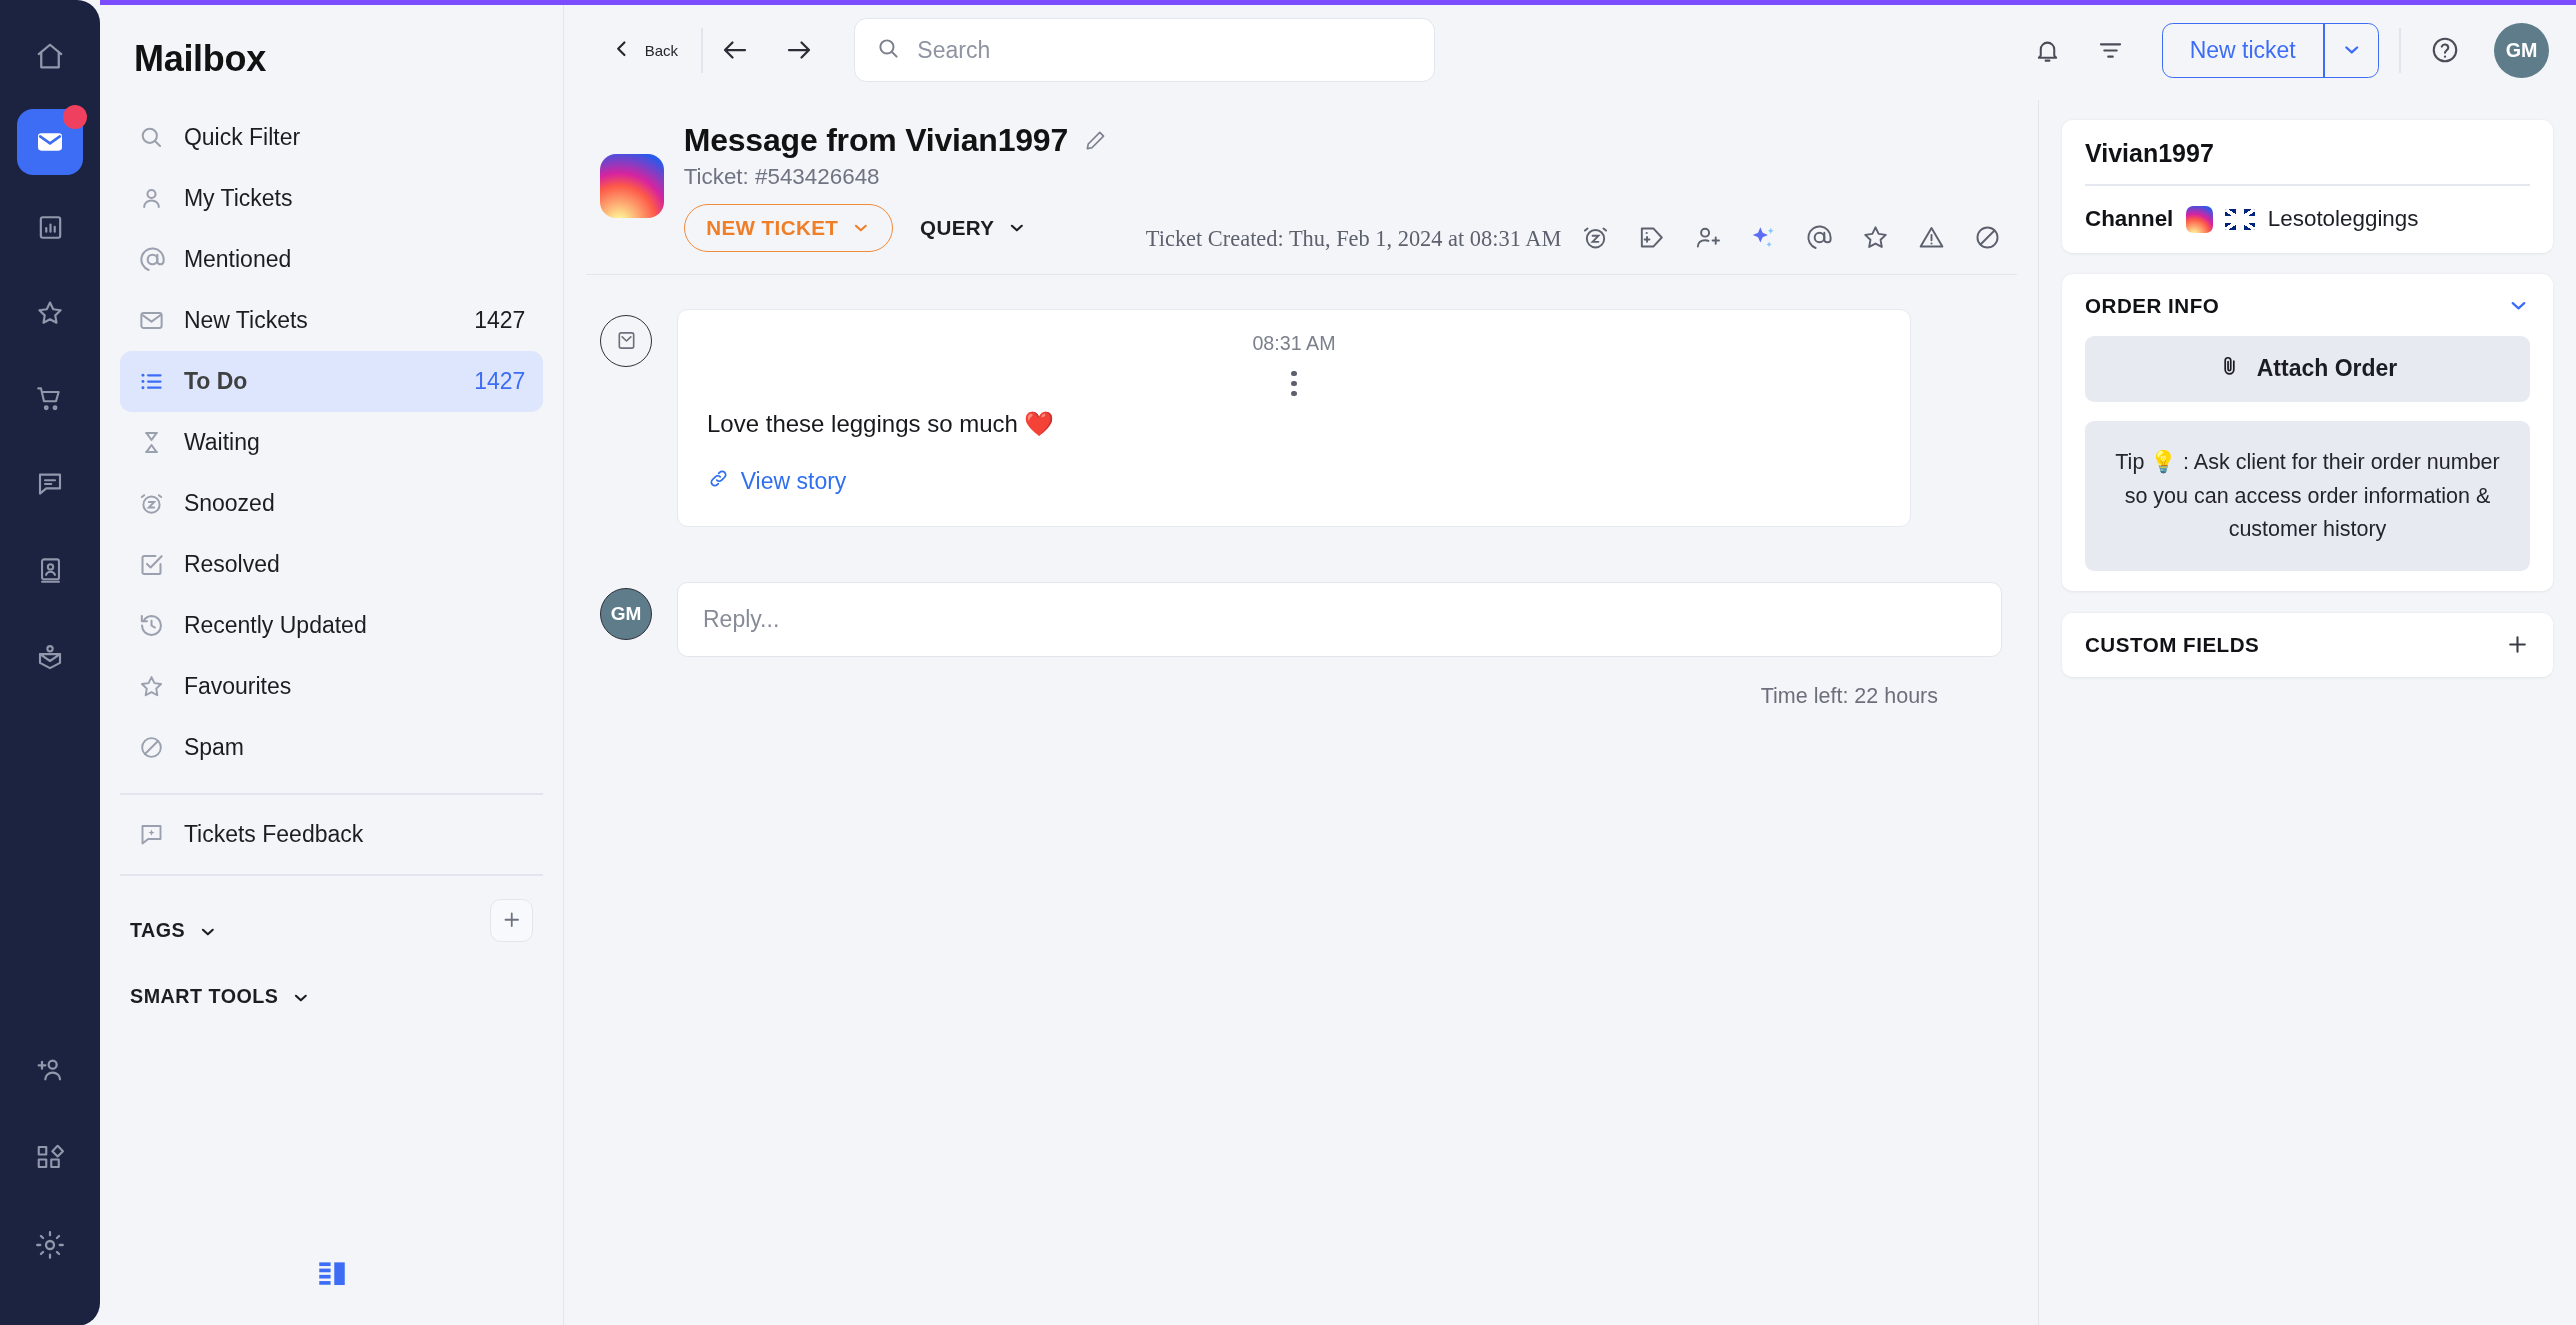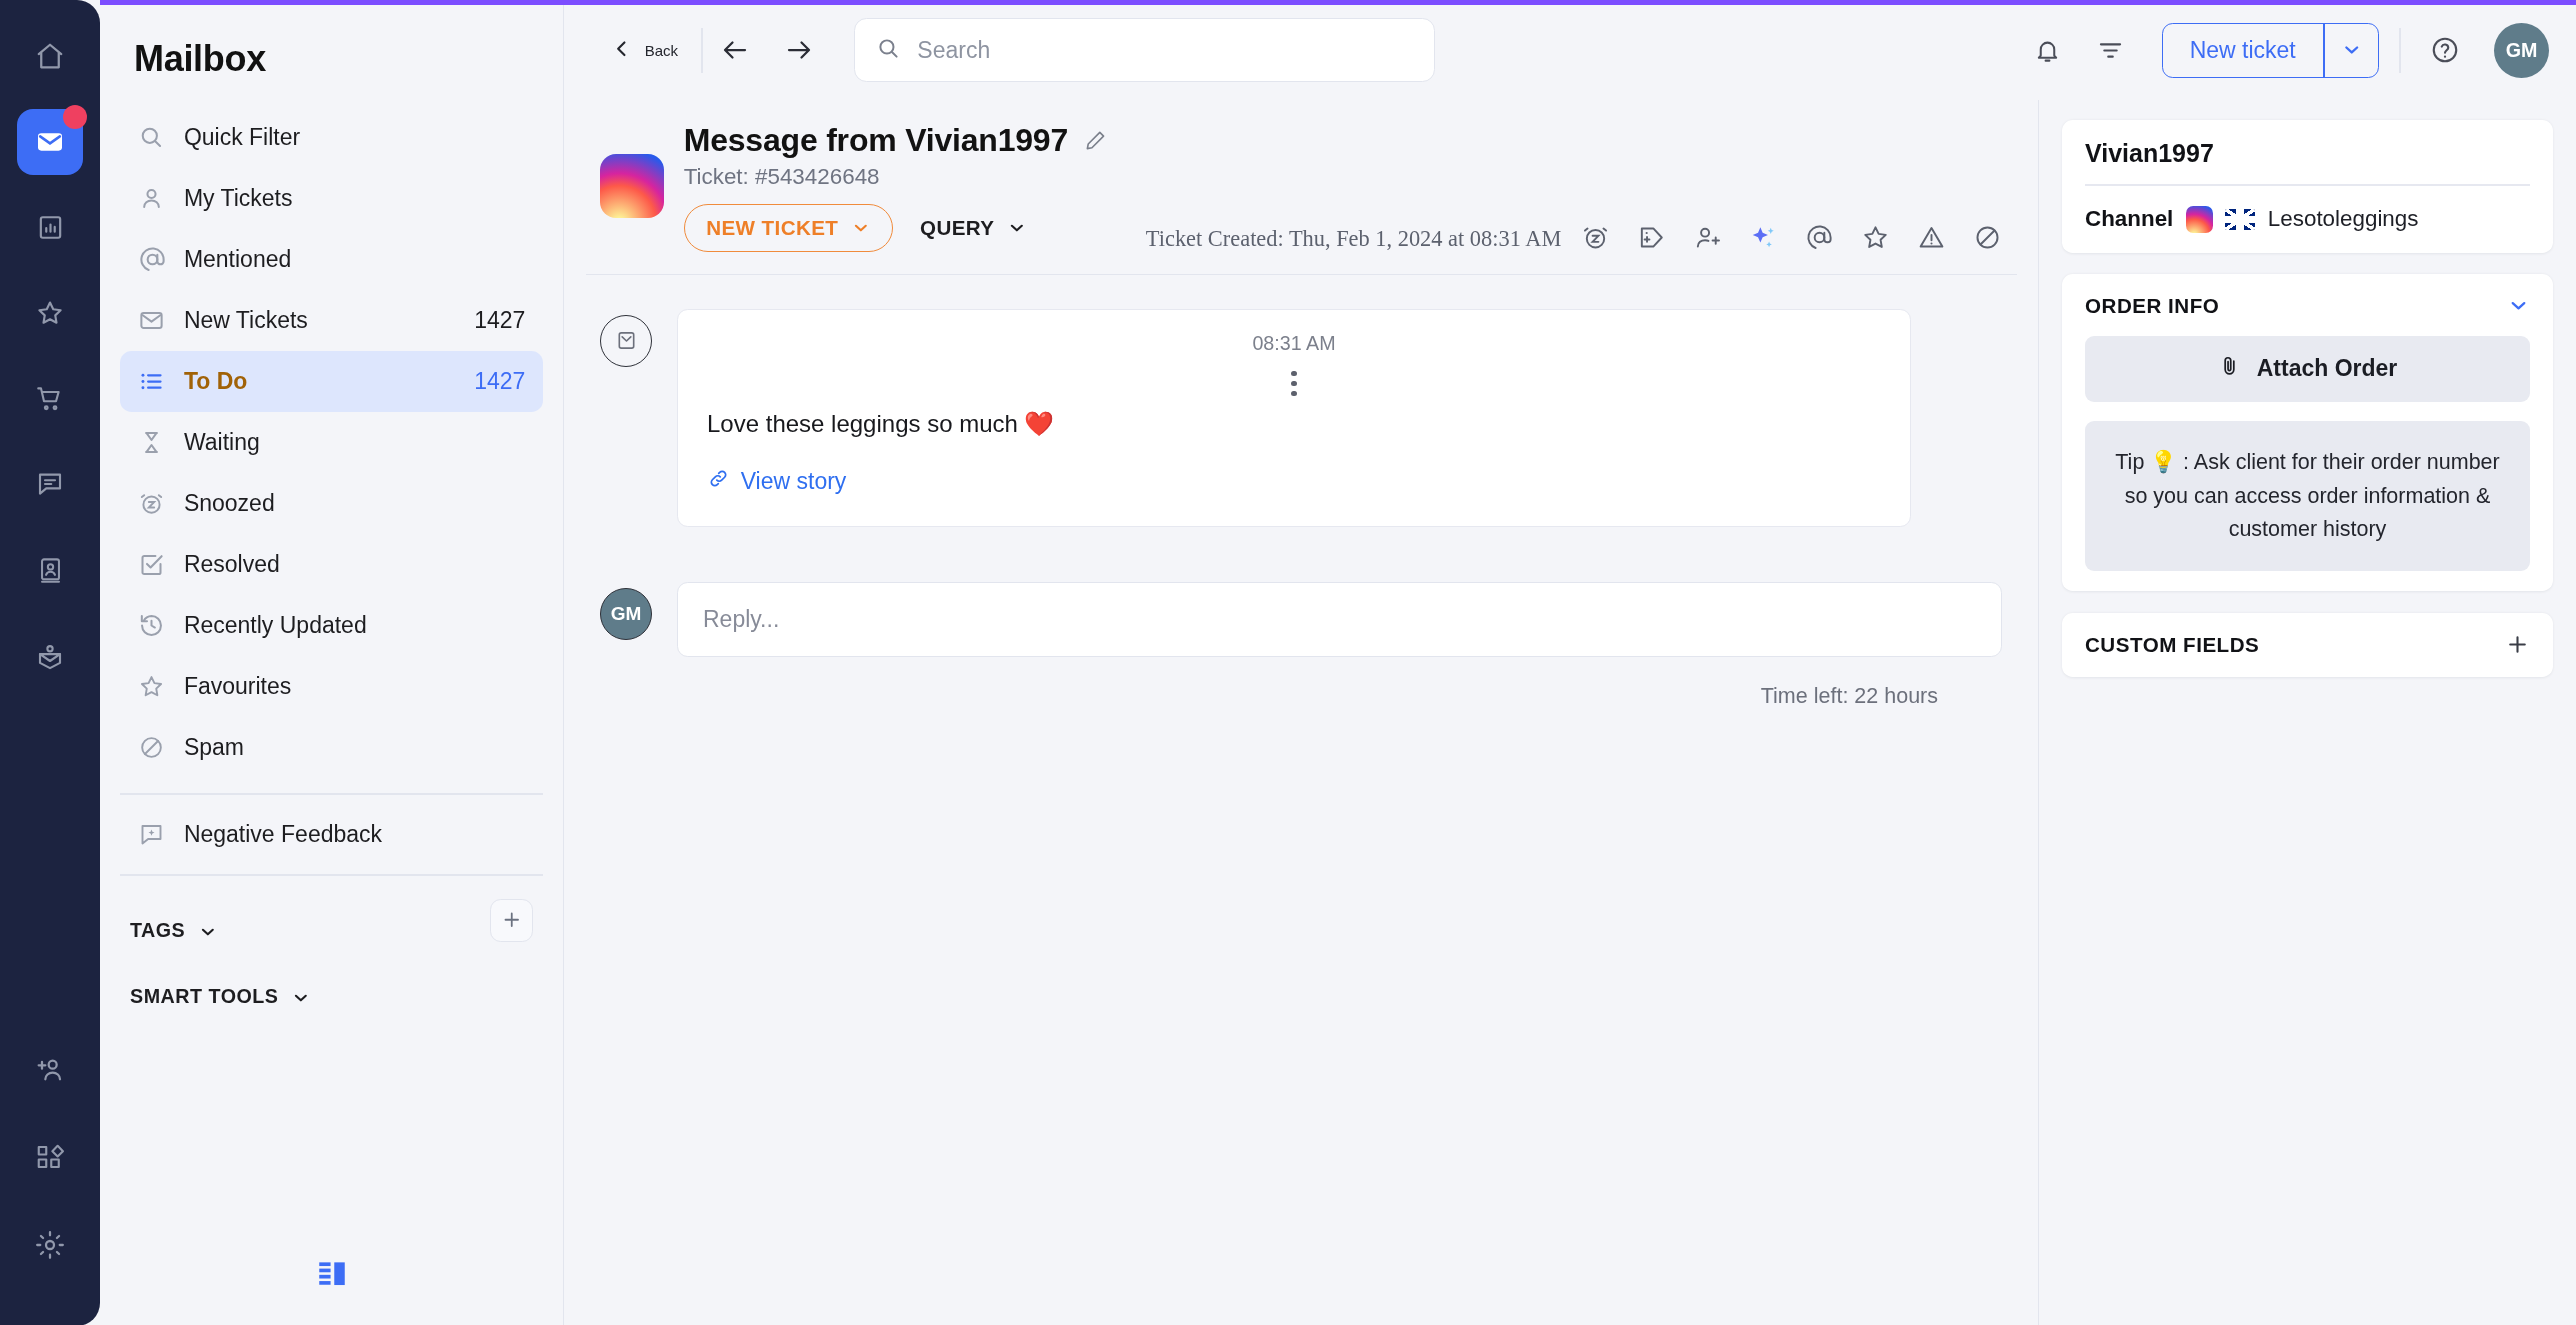--- a/index.html
+++ b/index.html
@@ -58,21 +58,21 @@
   .nav-item .ico {
     width: 39px; flex: 0 0 39px; display: flex; align-items: center;
     color: #9aa0ad;
   }
   .nav-item .lbl {
     flex: 1 1 auto; font-size: 23px; color: #1d1d20; padding-left: 7.2px;
   }
   .nav-item .cnt { font-size: 23px; color: #1d1d20; }
   .nav-item.selected { background: #dde6fd; }
   .nav-item.selected .ico { color: #3d6df5; }
-  .nav-item.selected .lbl { color: #a16207; font-weight: bold; }
+  .nav-item.selected .lbl { color: #404040; font-weight: bold; }
   .nav-item.selected .cnt { color: #3d6df5; }
 
   .nav-sep { height: 1.8px; background: #e2e5ee; margin: 15px 0 9px 0; }
 
   .section-head {
     display: flex; align-items: flex-end; padding: 0 30px; height: 66px;
   }
   .section-head .sh-title {
     font-size: 19.7px; font-weight: bold; letter-spacing: 0.5px; color: #1d1d20;
   }
@@ -458,21 +458,21 @@
 
       <div class="nav-sep"></div>
 
       <div class="nav-item">
         <span class="ico">
           <svg width="27" height="27" viewBox="0 0 24 24" fill="none" stroke="currentColor" stroke-width="1.7" stroke-linejoin="round">
               <path d="M4 4.5h16v11.5H9l-5 4z"></path>
               <path d="M12 7.6l.8 1.9 1.9.8-1.9.8-.8 1.9-.8-1.9-1.9-.8 1.9-.8z" fill="currentColor" stroke="none"></path>
             </svg>
         </span>
-        <span class="lbl">Negative Feedback</span>
+        <span class="lbl">Tickets Feedback</span>
       </div>
     </div>
 
     <div class="nav-sep" style="margin:9px 19.7px 0 19.7px"></div>
 
     <div class="section-head">
       <span class="sh-title">TAGS</span>
       <span class="chev">
         <svg width="19.7" height="19.7" viewBox="0 0 24 24" fill="none" stroke="currentColor" stroke-width="2.6" stroke-linecap="round" stroke-linejoin="round">
             <path d="M6 9.5l6 5.5 6-5.5"></path>

